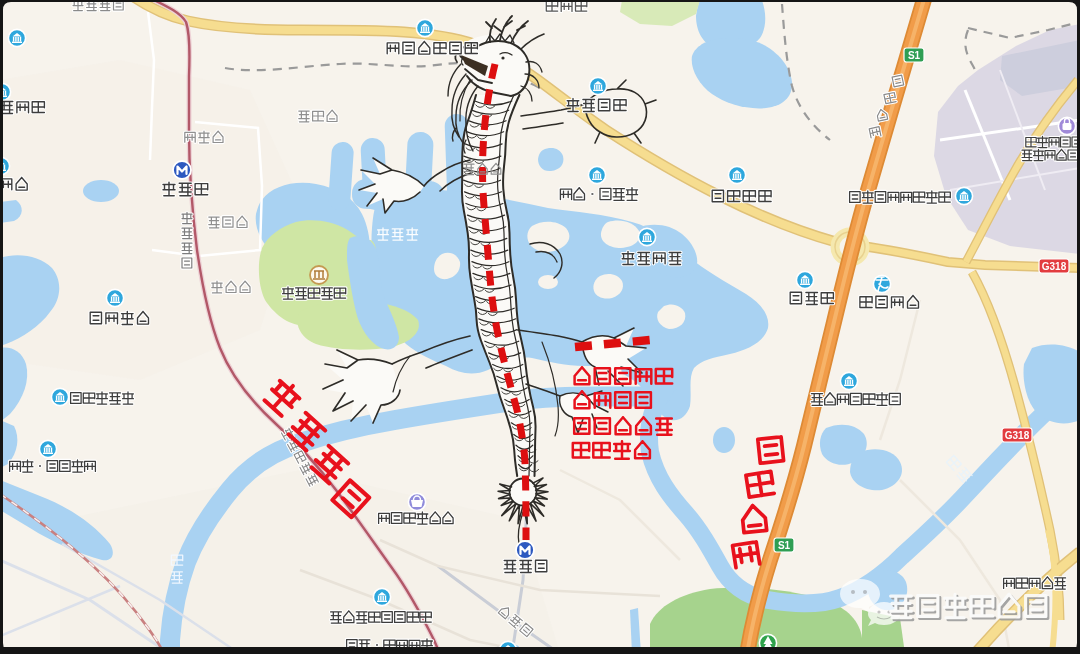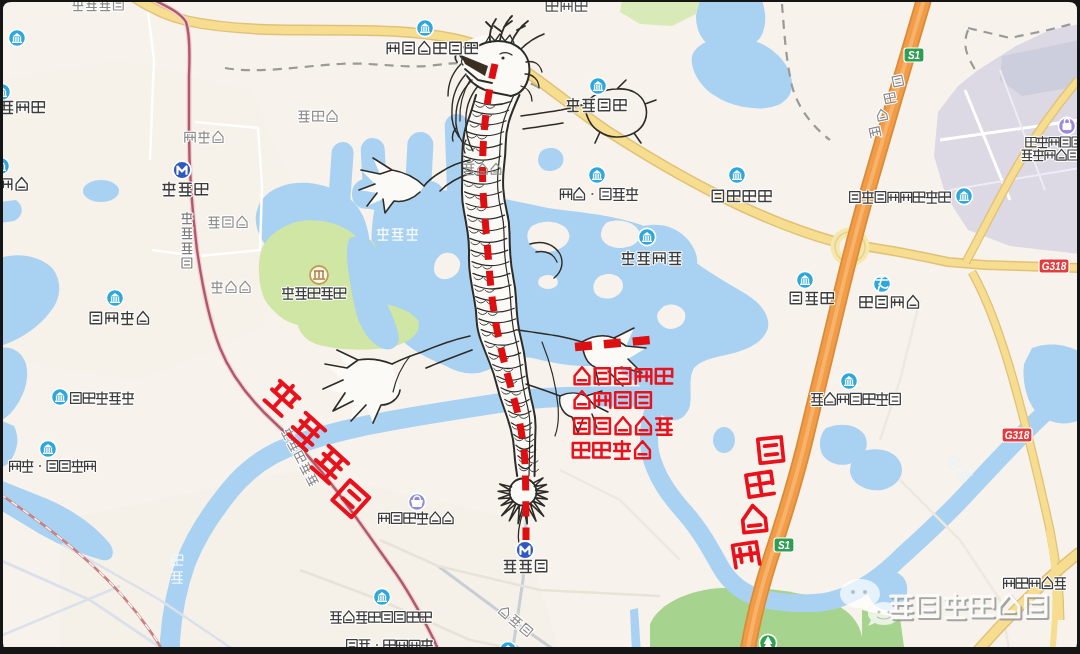--- a/index.html
+++ b/index.html
@@ -1,14 +1,14 @@
 <!DOCTYPE html>
 <html><head><meta charset="utf-8"><style>
 html,body{margin:0;padding:0;background:#151515;}
-#map{width:1080px;height:654px;overflow:hidden;position:relative;font-family:"Liberation Sans",sans-serif;font-style:italic;}
+#map{width:1080px;height:654px;overflow:hidden;position:relative;font-family:"Liberation Sans",sans-serif;}
 </style></head><body>
 
 <div id="map">
 <svg width="1080" height="654" viewBox="0 0 1080 654" xmlns="http://www.w3.org/2000/svg">
 
 <rect x="0" y="0" width="1080" height="654" fill="#f7f3ec"></rect>
 
 <path d="M0,80 L120,60 L250,90 L300,200 L260,330 L140,380 L0,360 Z" fill="#f3efe6" opacity="0.35"></path>
 
 <path d="M60,520 L300,470 L520,520 L560,654 L60,654 Z" fill="#f2eee6" opacity="0.35"></path>

